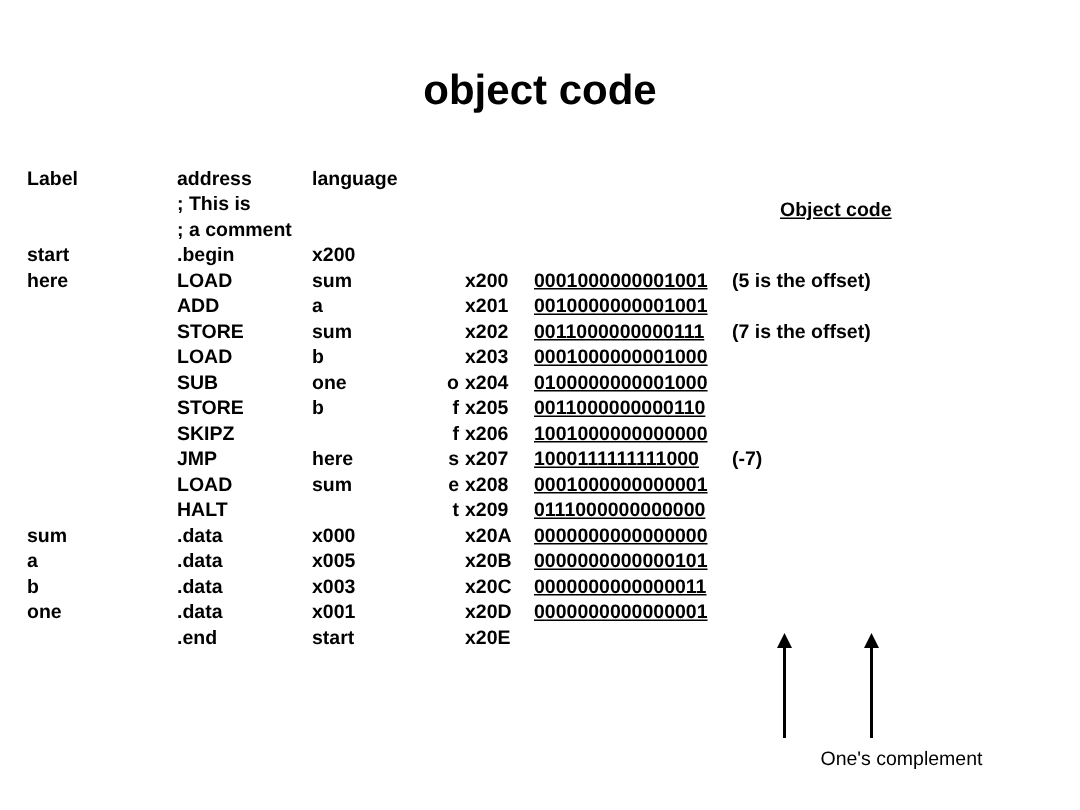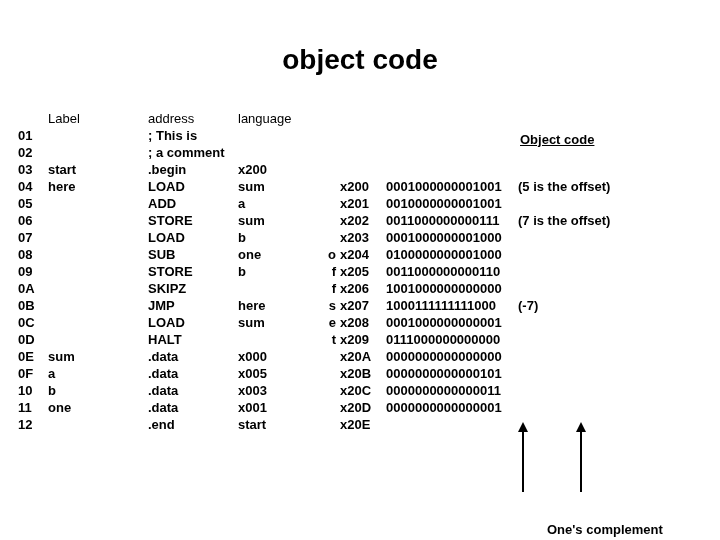--- a/index.html
+++ b/index.html
@@ -33,21 +33,21 @@
   }
   .linecol { width: 30px; }
   .labelcol { width: 100px; }
   .opcodecol { width: 90px; }
   .addrcol { width: 80px; }
   .offsetcol { width: 18px; text-align: right; padding-right: 4px;}
   .pccol { width: 26px; }
   .memcol { width: 46px; }
   .bincol { width: 132px; word-break: keep-all;}
   .notecol { }
-  .hdr { font-weight: normal; }
+  .hdr { font-weight: bold; }
   .objheader {
     position: absolute;
     top: 132px;
     left: 520px;
     font-size: 13px;
     font-weight: bold;
     text-decoration: underline;
   }
   .arrow-line {
     position: absolute;
@@ -59,53 +59,32 @@
     width: 0; height: 0;
     border-left: 5px solid transparent;
     border-right: 5px solid transparent;
     border-bottom: 10px solid #000;
   }
   .ones {
     position: absolute;
     left: 547px;
     top: 498px;
     font-size: 13px;
-    font-weight: bold;
-    margin-top: 24px;
+    font-weight: normal;
   }
 </style>
 </head>
 <body>
 
 <div class="title">
   <br>
   <span>object code</span>
 </div>
 
 <div class="content">
-  <div class="col linecol" id="col-ln" style="line-height: 17px;"><span class="hdr">&nbsp;</span>
-01
-02
-03
-04
-05
-06
-07
-08
-09
-0A
-0B
-0C
-0D
-0E
-0F
-10
-11
-12
-</div>
   <div class="col labelcol" id="col-label" style="line-height: 17px;"><span class="hdr">Label</span>
 
 
 start
 here
 
 
 
 
 
@@ -192,21 +171,21 @@
 x206
 x207
 x208
 x209
 x20A
 x20B
 x20C
 x20D
 x20E
 </div>
-  <div class="col bincol" id="col-bin" style="line-height: 17px;">
+  <div class="col bincol" id="col-bin" style="line-height: 17px; text-decoration: underline;">
 
 
 
 0001000000001001
 0010000000001001
 0011000000000111
 0001000000001000
 0100000000001000
 0011000000000110
 1001000000000000

